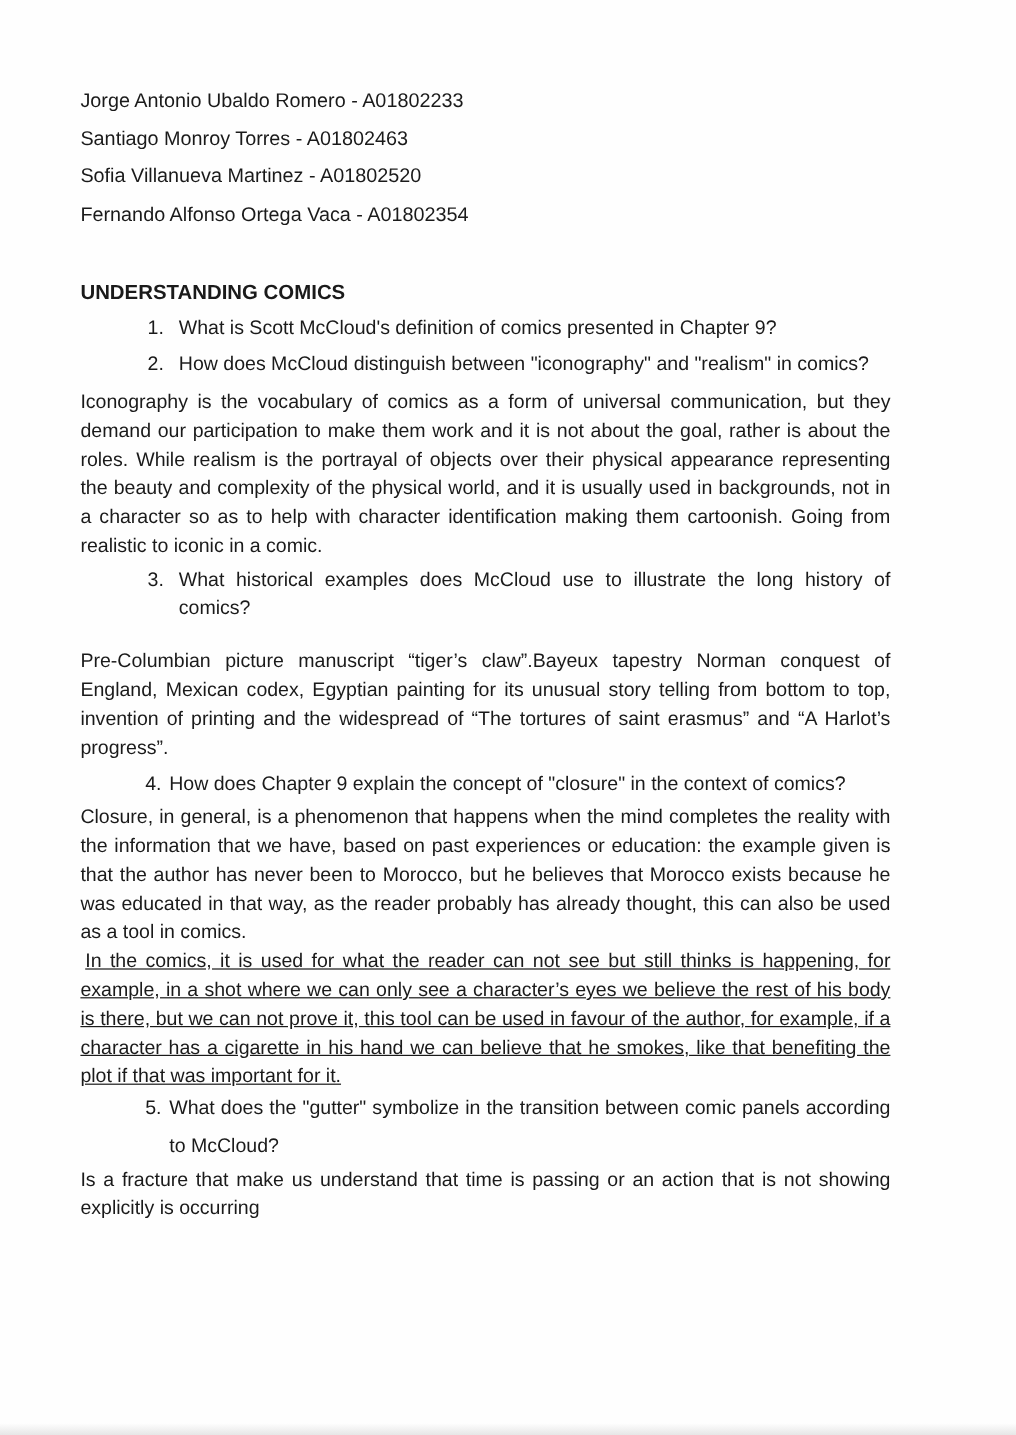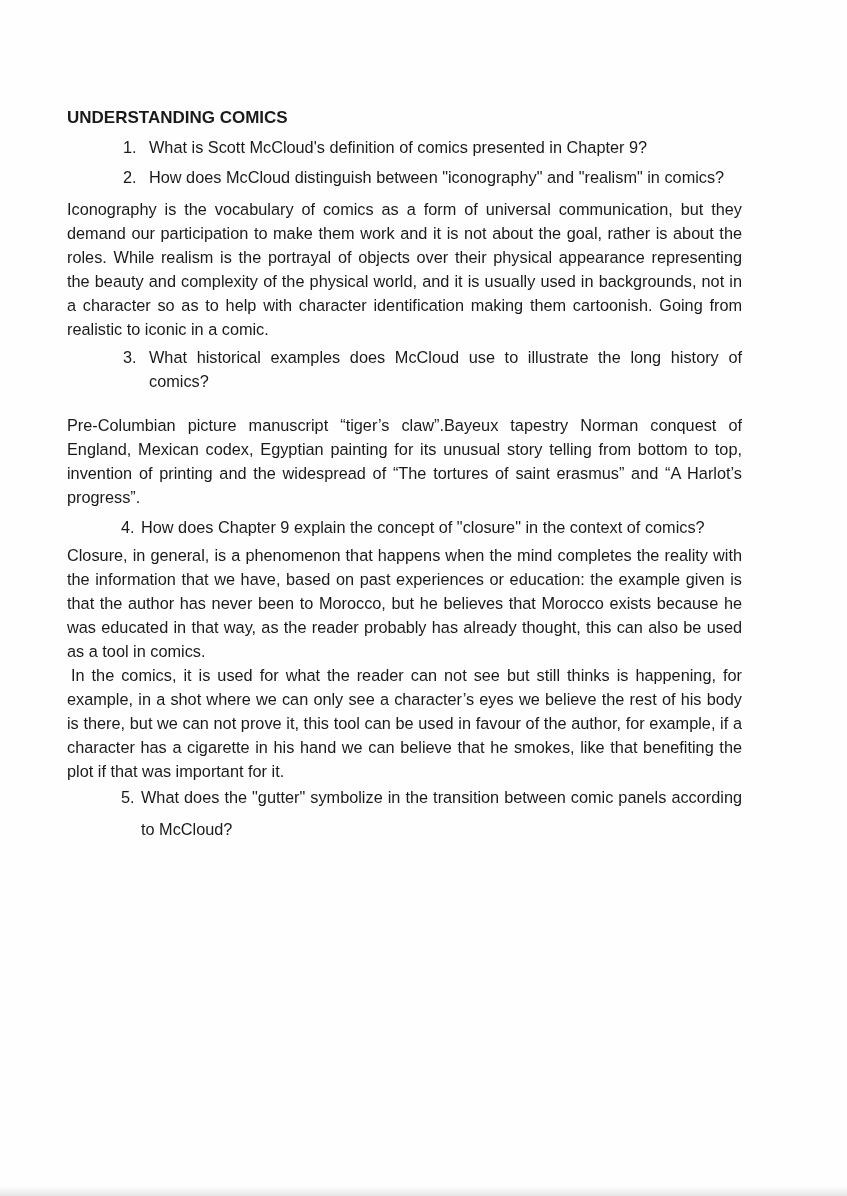--- a/index.html
+++ b/index.html
@@ -47,34 +47,40 @@
       text-align-last: left;
     }
     .q1 { margin-top: 3px; }
     .a1 { margin-top: 8px; }
     .q2 { margin-top: 6px; }
     .a2 { margin-top: 8px; }
     .q3 { margin-top: 4px; }
     .a3 { margin-top: 20px; }
     .q4 { margin-top: 2px; }
     .a4 { margin-top: 0px; }
-    .a4b { text-indent: 4px; }
+    .a4b { text-indent: 4px; text-decoration: underline; }
     .q5 { margin-top: -2px; }
     .a5 { margin-top: 0px; }
     .bottom-shade {
       position: absolute;
       left: 0; right: 0; bottom: 0;
       height: 10px;
       background: linear-gradient(to bottom, #fefefe, #e6e6e6);
     }
   </style>
 </head>
 <body>
 
 <div class="page">
+  <div class="authors">
+    <div class="author">Jorge Antonio Ubaldo Romero - A01802233</div>
+    <div class="author">Santiago Monroy Torres - A01802463</div>
+    <div class="author">Sofia  Villanueva Martinez - A01802520</div>
+    <div class="author">Fernando Alfonso Ortega Vaca - A01802354</div>
+  </div>
 
   <div class="title">UNDERSTANDING COMICS</div>
 
   <div class="question q1">
     <span class="num">1.</span>
     <span>What is Scott McCloud's definition of comics presented in Chapter 9?</span>
   </div>
 
   <div class="question q2">
     <span class="num">2.</span>
@@ -92,15 +98,16 @@
     <span class="num">4.</span>
     <span>How does Chapter 9 explain the concept of "closure" in the context of comics?</span>
   </div>
   <div class="answer a4">Closure, in general, is a phenomenon that happens when the mind completes the reality with the information that we have, based on past experiences or education: the example given is that the author has never been to Morocco, but he believes that Morocco exists because he was educated in that way, as the reader probably has already thought, this can also be used as a tool in comics.</div>
   <div class="answer a4b">In the comics, it is used for what the reader can not see but still thinks is happening, for example, in a shot where we can only see a character’s eyes we believe the rest of his body is there, but we can not prove it, this tool can be used  in favour of the author, for example, if a character has a cigarette in his hand we can believe that he smokes, like that benefiting the plot if that was important for it.</div>
 
   <div class="question q-narrow q5">
     <span class="num">5.</span>
     <span>What does the "gutter" symbolize in the transition between comic panels according to McCloud?</span>
   </div>
+  <div class="answer a5">Is a fracture that make us understand that time is passing or an action that is not showing explicitly is occurring</div>
 </div>
 
 <div class="bottom-shade"></div>
 
 </body></html>

